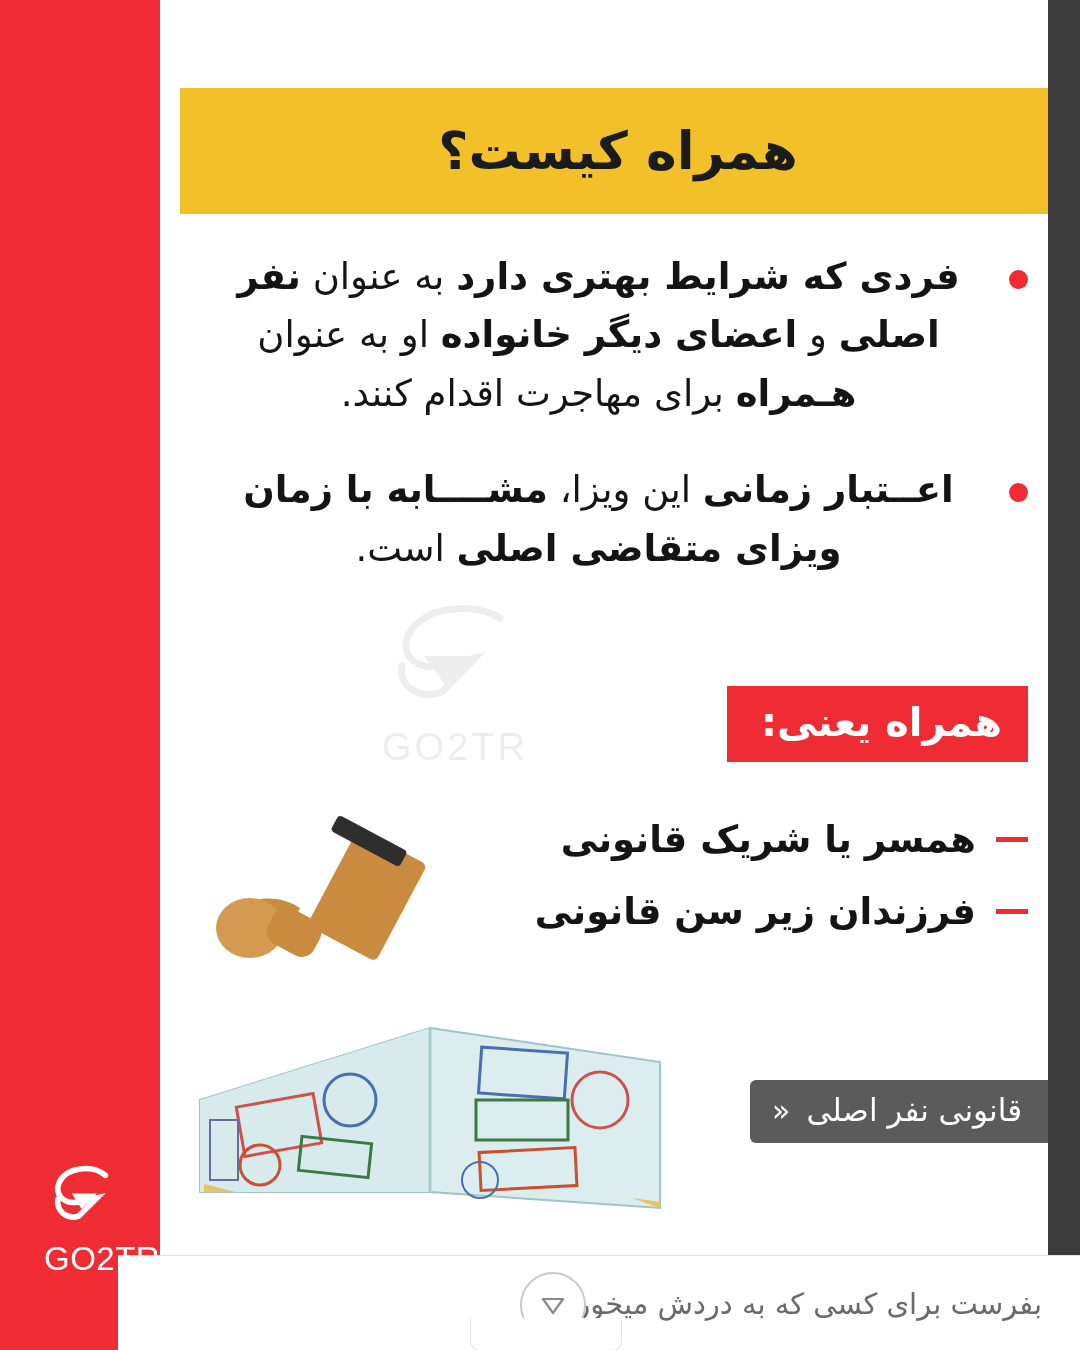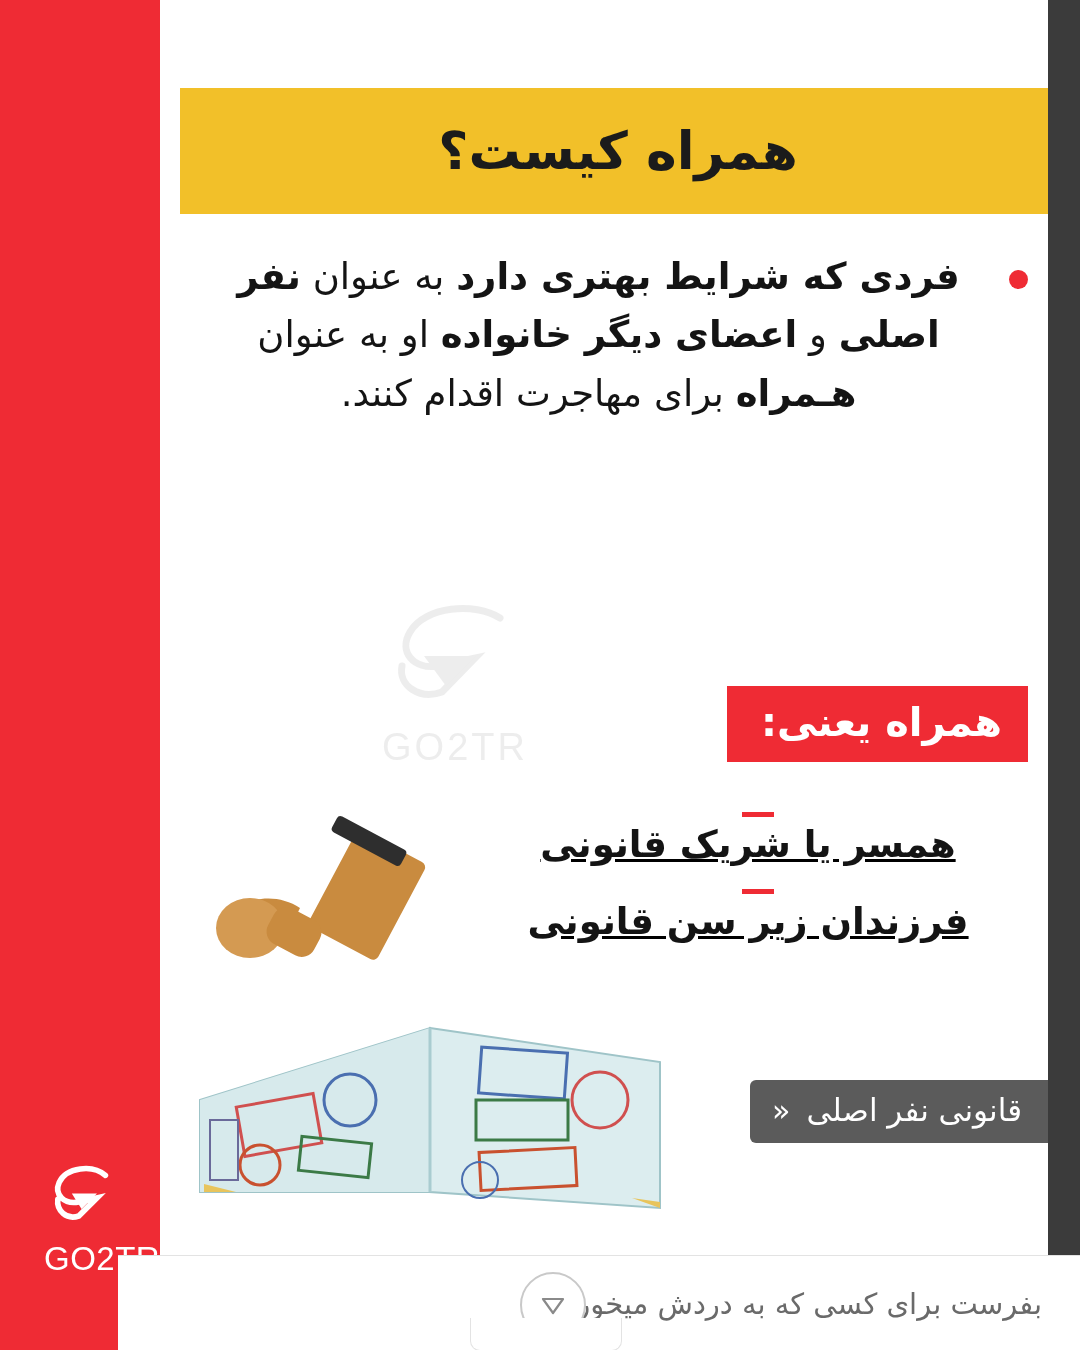--- a/index.html
+++ b/index.html
@@ -131,25 +131,24 @@
   .dash-list {
     position: absolute;
     top: 812px;
     right: 52px;
     width: 560px;
     direction: rtl;
     text-align: right;
   }
   .dash-row {
     display: flex;
-    flex-direction: column;
+    flex-direction: row;
     align-items: center;
     justify-content: flex-start;
     margin-bottom: 16px;
-    text-decoration: underline;
   }
   .dash-mark {
     flex: 0 0 auto;
     width: 32px;
     height: 5px;
     background: #ef2b34;
     margin-left: 20px;
   }
   .dash-text {
     font-size: 37px;
@@ -299,20 +298,26 @@
     <div class="wm-text">GO2TR</div>
   </div>
 
   <div class="bullets">
     <div class="bullet-row">
       <div class="bullet-dot"></div>
       <div class="bullet-text">
         <b>فردی که شرایط بهتری دارد</b> به عنوان <b>نفر اصلی</b> و <b>اعضای دیگر خانواده</b> او به عنوان <b>هـمراه</b> برای مهاجرت اقدام کنند.
       </div>
     </div>
+    <div class="bullet-row">
+      <div class="bullet-dot"></div>
+      <div class="bullet-text">
+        <b>اعــتبار زمانی</b> این ویزا، <b>مشــــابه با زمان ویزای متقاضی اصلی</b> است.
+      </div>
+    </div>
   </div>
 
   <div class="tag-box">
     <div class="tag-text">همراه یعنی:</div>
   </div>
 
   <div class="dash-list">
     <div class="dash-row">
       <div class="dash-mark"></div>
       <div class="dash-text">همسر یا شریک قانونی</div>

